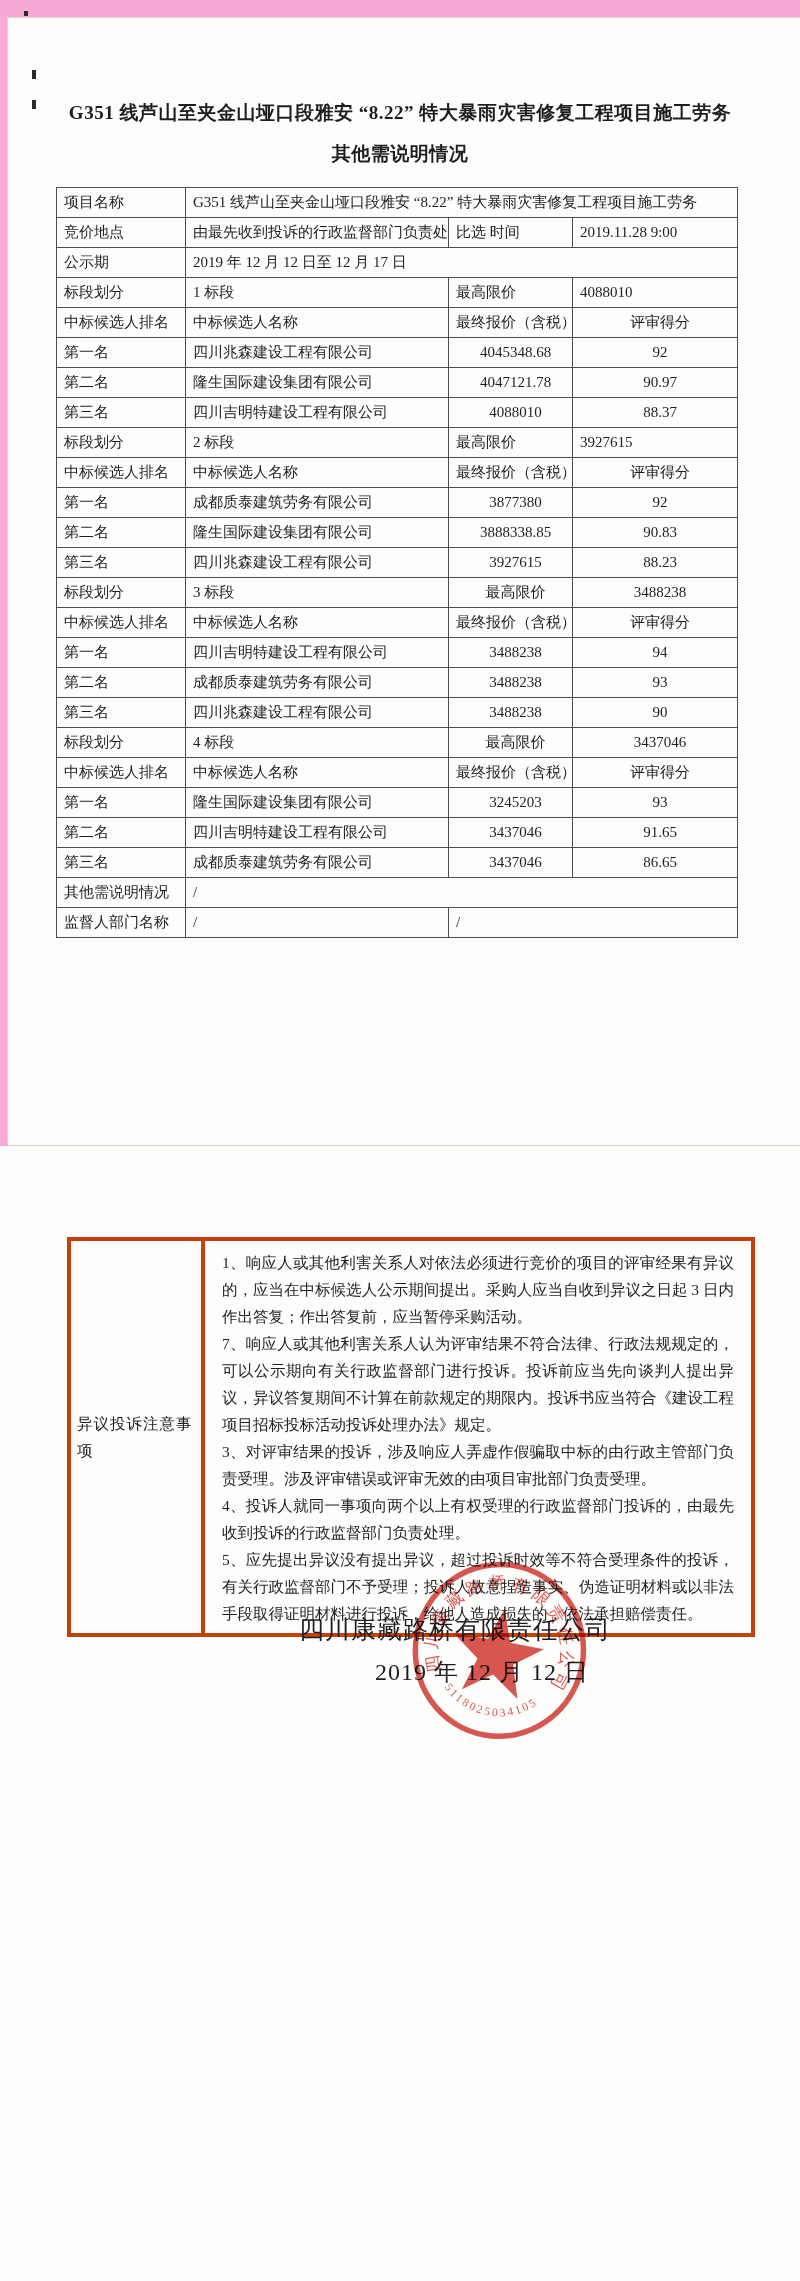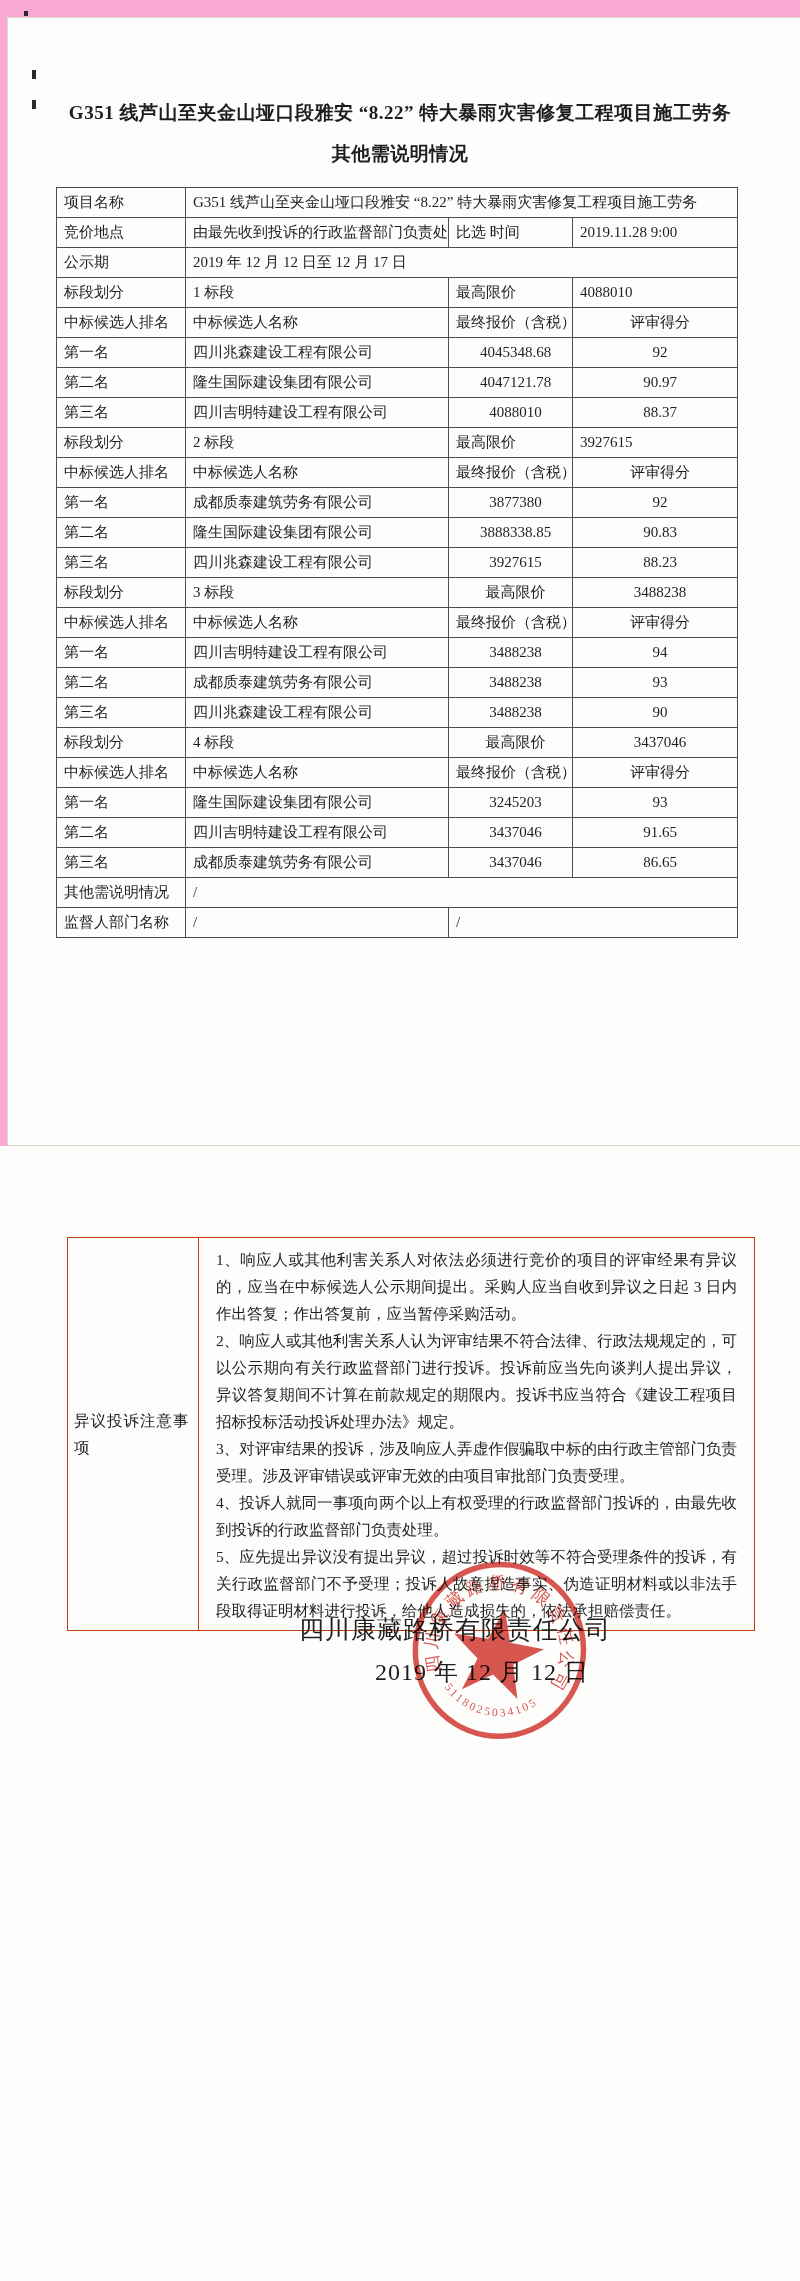--- a/index.html
+++ b/index.html
@@ -14,21 +14,21 @@
              font-size:19px;font-weight:bold;line-height:41px;letter-spacing:.5px;}
 
   table.results{position:absolute;left:56px;top:187px;width:681px;border-collapse:collapse;
                 table-layout:fixed;font-size:15px;}
   table.results td{border:1px solid #4d4d4d;height:27px;padding:1px 7px;overflow:hidden;
                    white-space:nowrap;text-align:left;vertical-align:middle;}
   table.results td.c{text-align:center;padding-left:17px;}
   table.results td.b{font-weight:normal;}
 
   table.notice{position:absolute;left:67px;top:1237px;width:688px;border-collapse:collapse;font-size:15.5px;}
-  table.notice td{border:1px solid #c2410c;vertical-align:middle;}
+  table.notice td{border:4px solid #c2410c;vertical-align:middle;}
   td.notice-label{width:118px;text-align:left;padding:4px 6px;line-height:27px;letter-spacing:1px;}
   td.notice-body{padding:8px 17px 6px 17px;}
   .notice-body p{margin:0;line-height:27px;text-align:justify;}
 
   .sig-line{position:absolute;text-align:center;white-space:nowrap;}
   #sig-company{left:255px;top:1613px;width:400px;font-size:25px;letter-spacing:1px;}
   #sig-date{left:282px;top:1656px;width:400px;font-size:24px;letter-spacing:1px;}
 
   #seal{position:absolute;left:398px;top:1544px;width:210px;height:218px;
         mix-blend-mode:multiply;opacity:.9;transform:rotate(10deg);}
@@ -204,21 +204,21 @@
   </table>
 
   <div class="page" id="page2"></div>
 
   <table class="notice">
     <tbody>
       <tr>
         <td class="notice-label">异议投诉注意事项</td>
         <td class="notice-body">
             <p>1、响应人或其他利害关系人对依法必须进行竞价的项目的评审经果有异议的，应当在中标候选人公示期间提出。采购人应当自收到异议之日起 3 日内作出答复；作出答复前，应当暂停采购活动。</p>
-            <p>2、响应人或其他利害关系人认为评审结果不符合法律、行政法规规定的，可以公示期向有关行政监督部门进行投诉。投诉前应当先向谈判人提出异议，异议答复期间不计算在前款规定的期限内。投诉书应当符合《建设工程项目招标投标活动投诉处理办法》规定。</p>
+            <p>7、响应人或其他利害关系人认为评审结果不符合法律、行政法规规定的，可以公示期向有关行政监督部门进行投诉。投诉前应当先向谈判人提出异议，异议答复期间不计算在前款规定的期限内。投诉书应当符合《建设工程项目招标投标活动投诉处理办法》规定。</p>
             <p>3、对评审结果的投诉，涉及响应人弄虚作假骗取中标的由行政主管部门负责受理。涉及评审错误或评审无效的由项目审批部门负责受理。</p>
             <p>4、投诉人就同一事项向两个以上有权受理的行政监督部门投诉的，由最先收到投诉的行政监督部门负责处理。</p>
             <p>5、应先提出异议没有提出异议，超过投诉时效等不符合受理条件的投诉，有关行政监督部门不予受理；投诉人故意捏造事实、伪造证明材料或以非法手段取得证明材料进行投诉，给他人造成损失的，依法承担赔偿责任。</p>
           </td>
       </tr>
     </tbody>
   </table>
 
   <div class="sig-line" id="sig-company">四川康藏路桥有限责任公司</div>
   <div class="sig-line" id="sig-date">2019 年 12 月 12 日</div>

